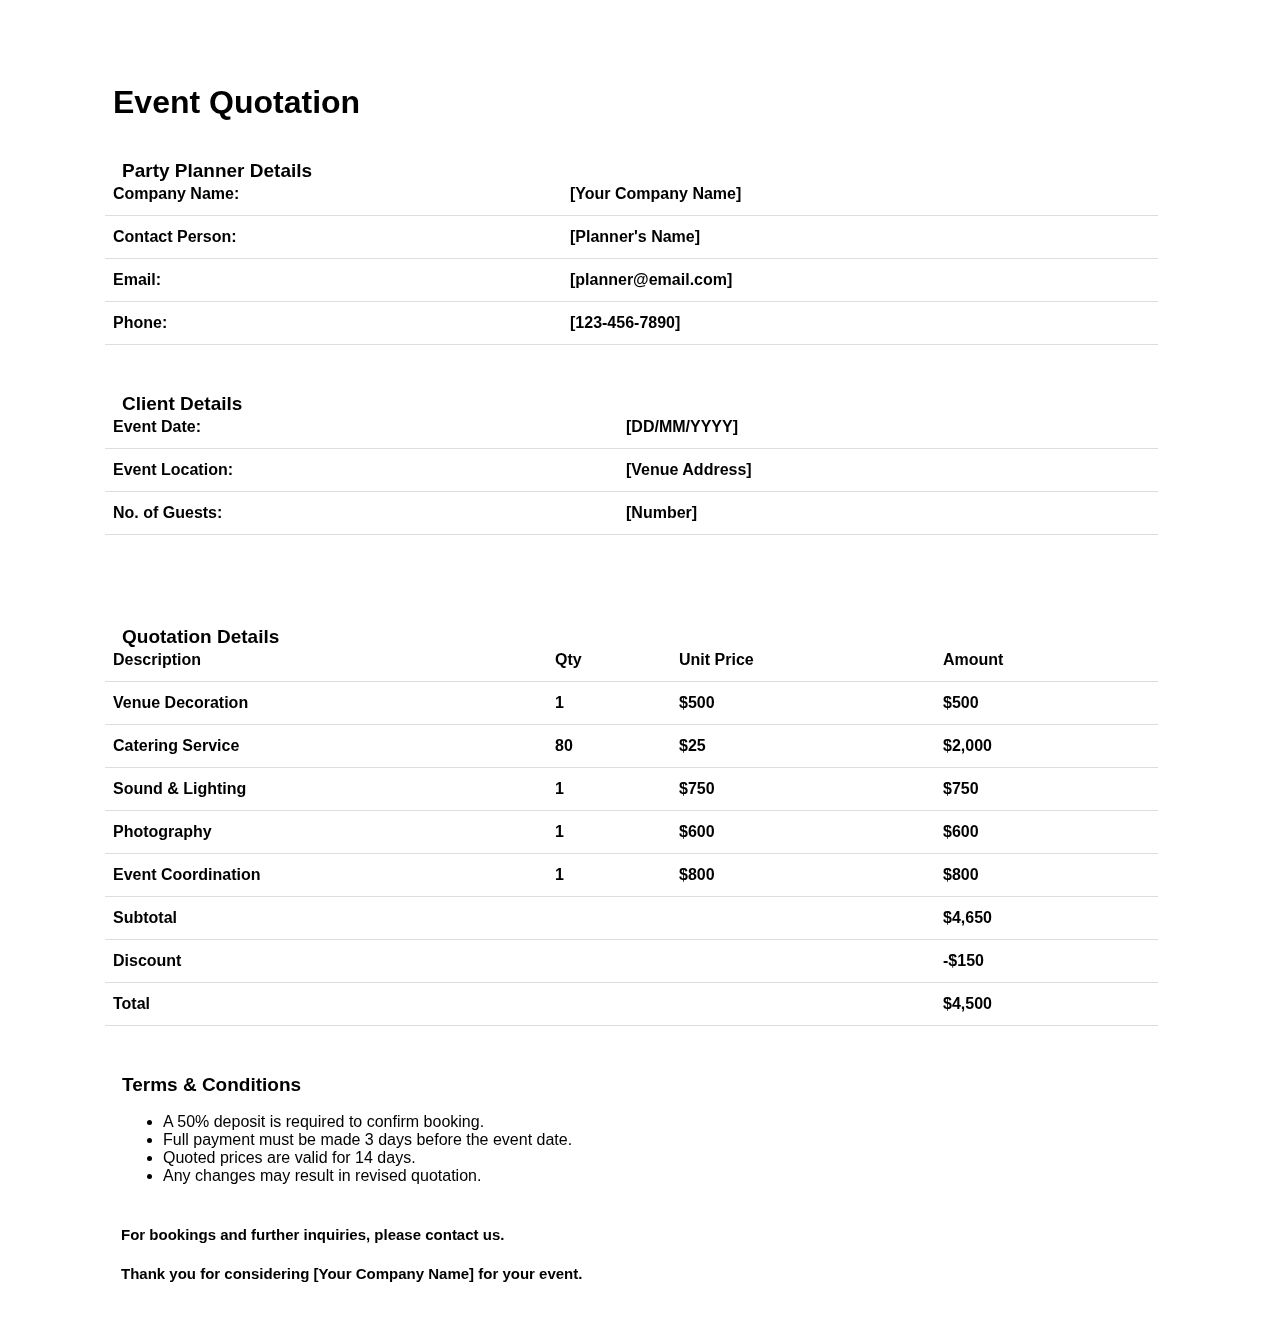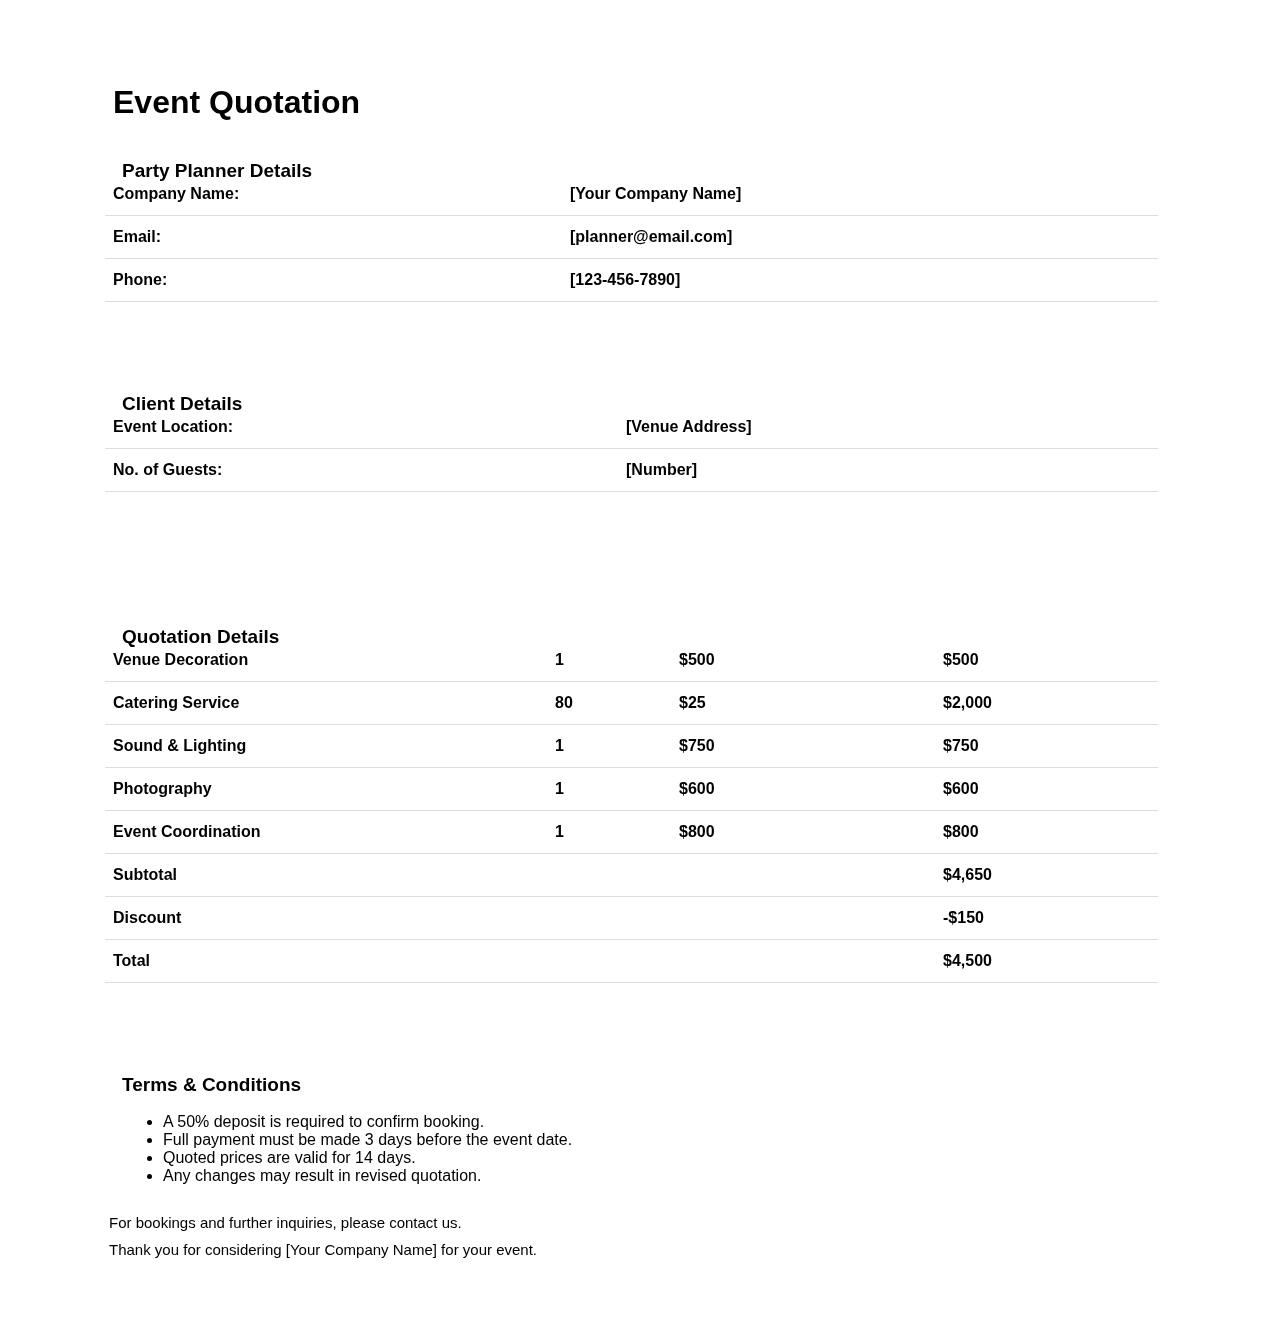--- a/index.html
+++ b/index.html
@@ -6,77 +6,91 @@
   body { width:1263px; height:1330px; font-family:"Liberation Sans", sans-serif; color:#000; }
   .page { position:absolute; left:105px; top:0; width:1053px; }
   h1 { position:absolute; left:0; top:74px; margin:8px; font-size:32px; font-weight:bold; line-height:40px; white-space:nowrap; }
   h2 { margin:16px; font-size:19px; font-weight:bold; line-height:22px; position:absolute; left:1px; white-space:nowrap; }
   table { border-collapse:collapse; width:1053px; position:absolute; left:0; }
   td, th { font-size:16px; height:42px; padding:0 0 0 8px; text-align:left; border-bottom:1px solid #dddddd; vertical-align:middle;font-weight:bold; }
   th { font-weight:bold; }
   tr.bold td { font-weight:bold; }
   ul { position:absolute; left:0; margin:18px; padding-left:40px; font-size:16px; line-height:18px; }
   .closing { position:absolute; left:0; font-size:15px; line-height:23px; }
-  .closing p { margin:4px; }
+  .closing p { margin:16px;font-weight:bold; }
 </style>
 </head>
 <body>
 
 <div class="page">
   <h1>Event Quotation</h1>
 
   <h2 style="top:144px">Party Planner Details</h2>
   <table style="top:173px">
     <colgroup>
         <col style="width:457px">
         <col>
       </colgroup>
     <tbody>
         <tr>
           <td>Company Name:</td>
           <td>[Your Company Name]</td>
+        </tr>
+    <tr>
+          <td>Contact Person:</td>
+          <td>[Planner's Name]</td>
         </tr>
     <tr>
           <td>Email:</td>
           <td>[planner@email.com]</td>
         </tr>
     <tr>
           <td>Phone:</td>
           <td>[123-456-7890]</td>
         </tr>
   </tbody>
     </table>
 
   <h2 style="top:377px">Client Details</h2>
   <table style="top:406px">
     <colgroup>
         <col style="width:513px">
         <col>
       </colgroup>
     <tbody>
     <tr>
+          <td>Event Date:</td>
+          <td>[DD/MM/YYYY]</td>
+        </tr>
+    <tr>
           <td>Event Location:</td>
           <td>[Venue Address]</td>
         </tr>
     <tr>
           <td>No. of Guests:</td>
           <td>[Number]</td>
         </tr>
   </tbody>
     </table>
 
   <h2 style="top:610px">Quotation Details</h2>
   <table style="top:639px">
     <colgroup>
         <col style="width:442px">
         <col style="width:124px">
         <col style="width:264px">
         <col>
       </colgroup>
     <tbody>
+        <tr>
+      <th>Description</th>
+      <th>Qty</th>
+      <th>Unit Price</th>
+      <th>Amount</th>
+    </tr>
     <tr>
           <td>Venue Decoration</td>
           <td>1</td>
           <td>$500</td>
           <td>$500</td>
         </tr>
     <tr>
           <td>Catering Service</td>
           <td>80</td>
           <td>$25</td>

